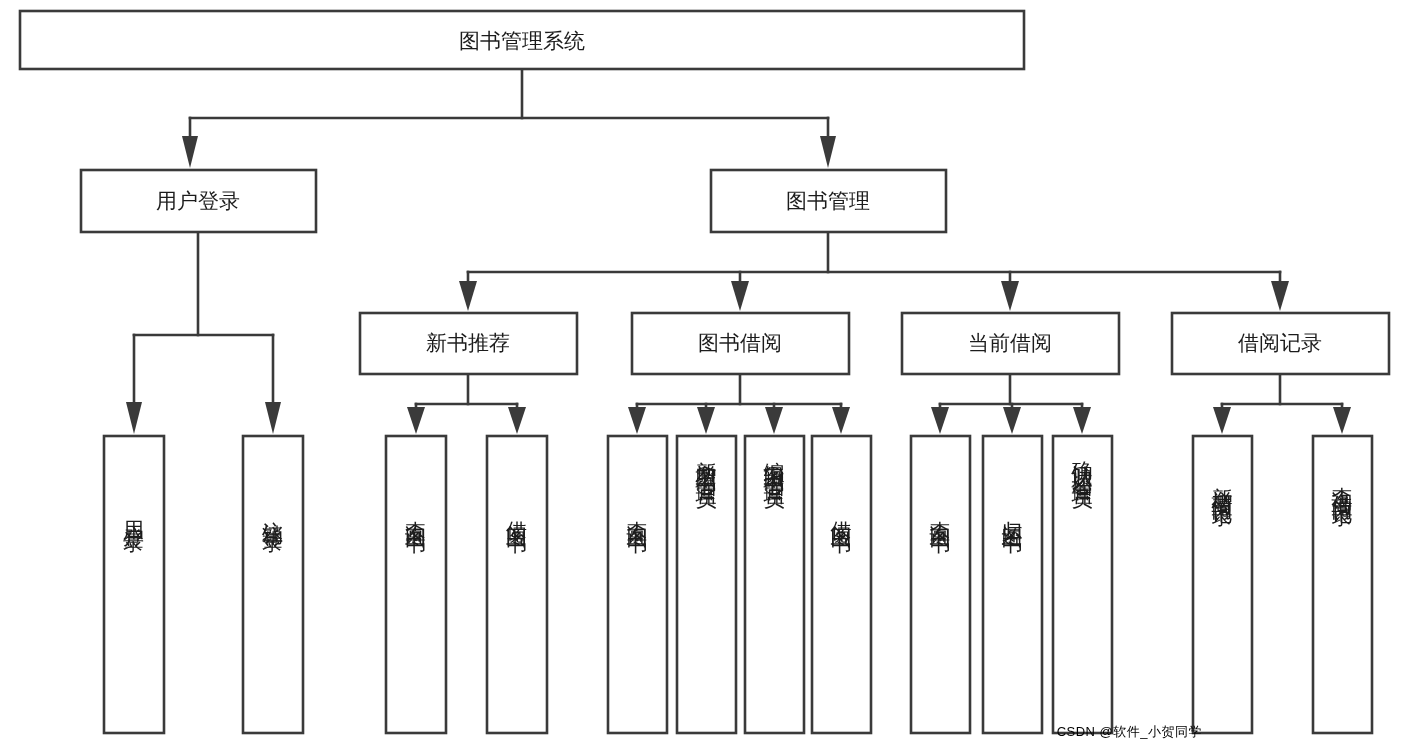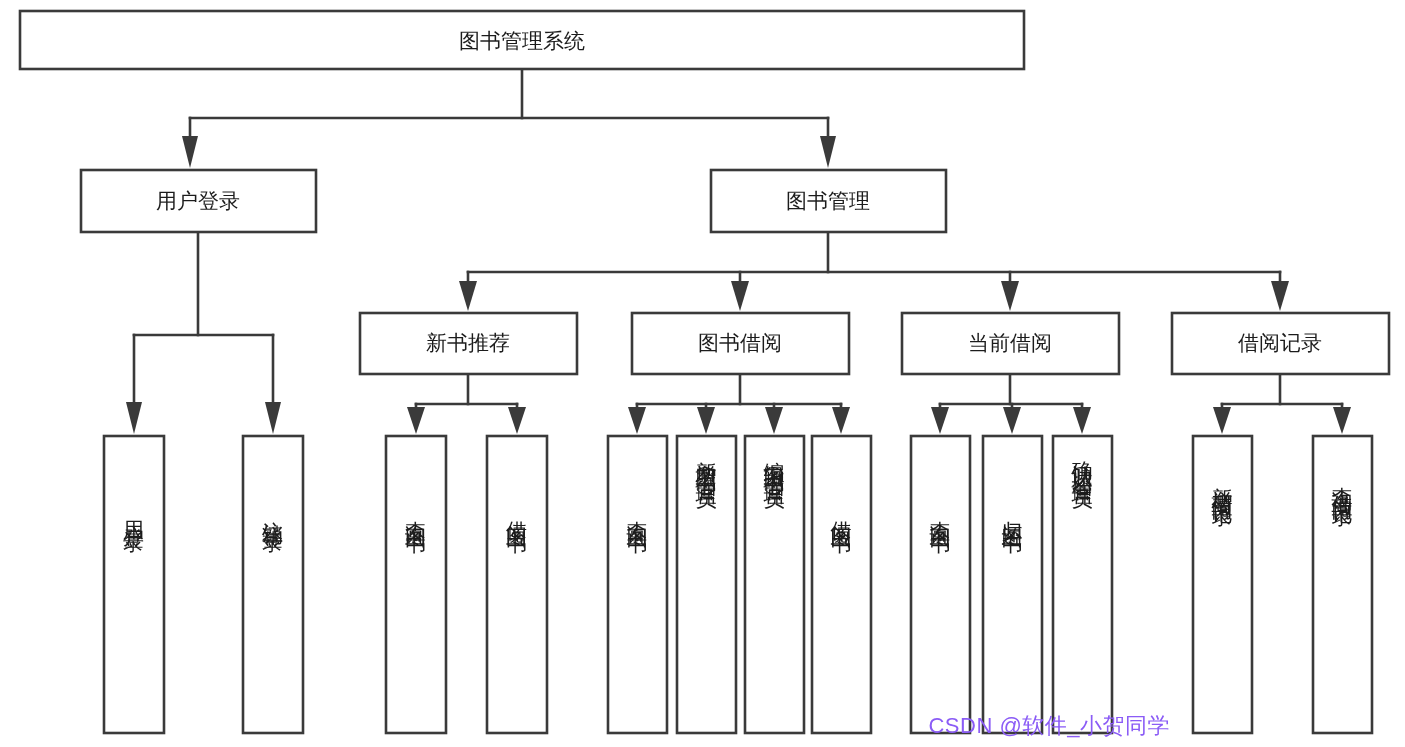--- a/index.html
+++ b/index.html
@@ -11,20 +11,21 @@
     width: 1405px;
     height: 747px;
     font-family: "Liberation Sans", "DejaVu Sans", sans-serif;
     overflow: hidden;
     position: relative;
   }
   #diagram-root {
     position: relative;
     width: 1170px;
     height: 747px;
+    padding-left: 48px;
   }
   svg.diagram {
     position: absolute;
     left: 0;
     top: 0;
     width: 1405px;
     height: 747px;
     display: block;
   }
   .node-box {
@@ -61,25 +62,25 @@
     text-orientation: upright;
     font-family: "Liberation Sans", "DejaVu Sans", sans-serif;
     font-size: 21px;
     line-height: 1;
     letter-spacing: 4px;
     color: #1c1c1c;
     white-space: nowrap;
   }
   .watermark {
     position: absolute;
-    right: 0;
+    right: 16px;
     bottom: 6px;
     font-family: "Liberation Sans", "DejaVu Sans", sans-serif;
-    font-size: 22px;
-    color: #8b5cf6;
+    font-size: 13px;
+    color: #000000;
     letter-spacing: 0.5px;
     white-space: nowrap;
   }
 </style>
 </head>
 <body>
 
 <div id="diagram-root">
 
   <svg class="diagram" viewBox="0 0 1405 747">

